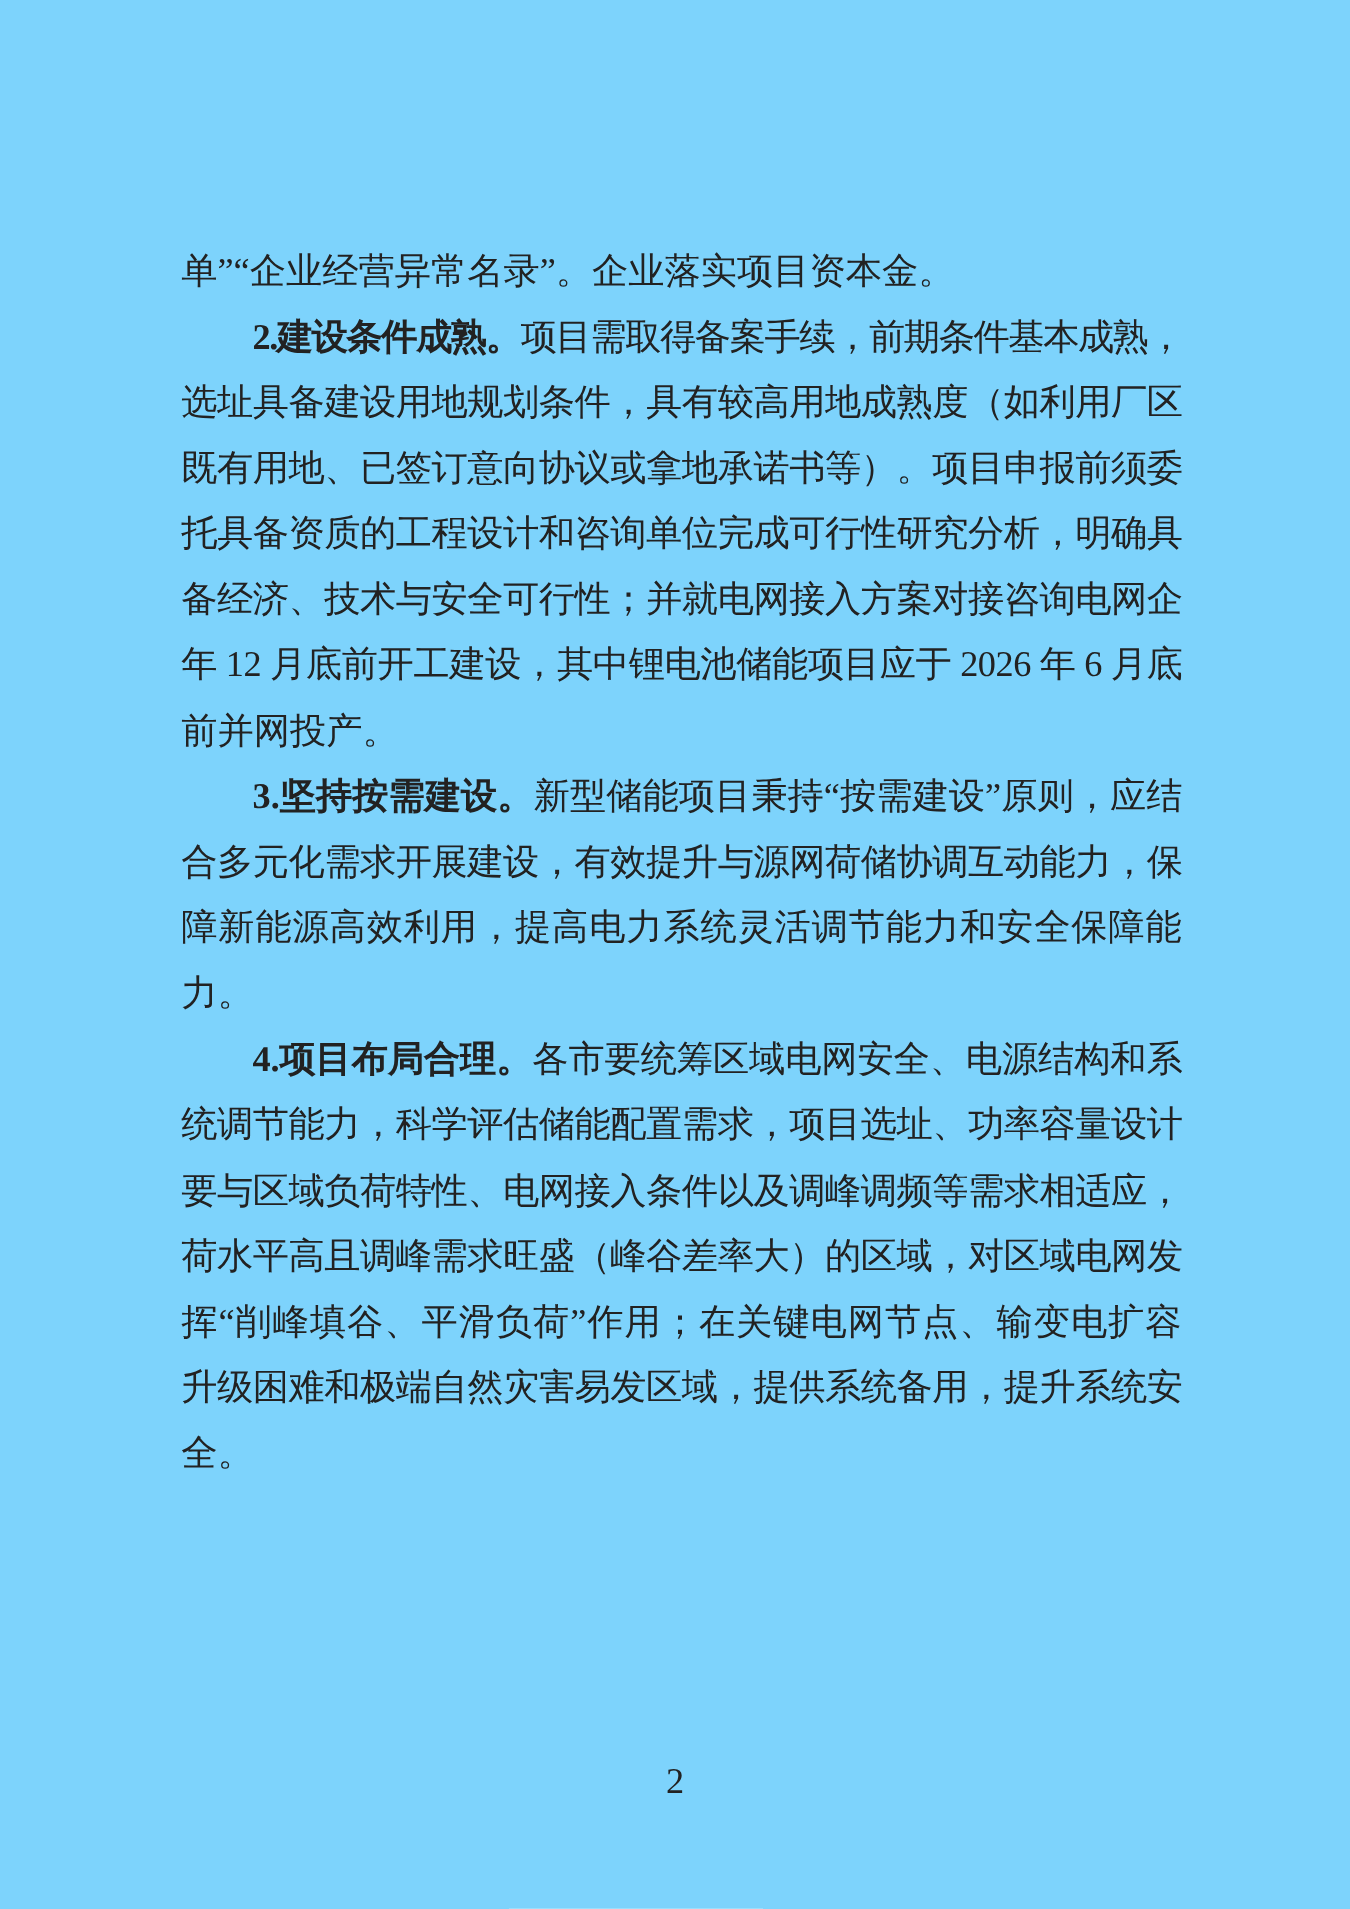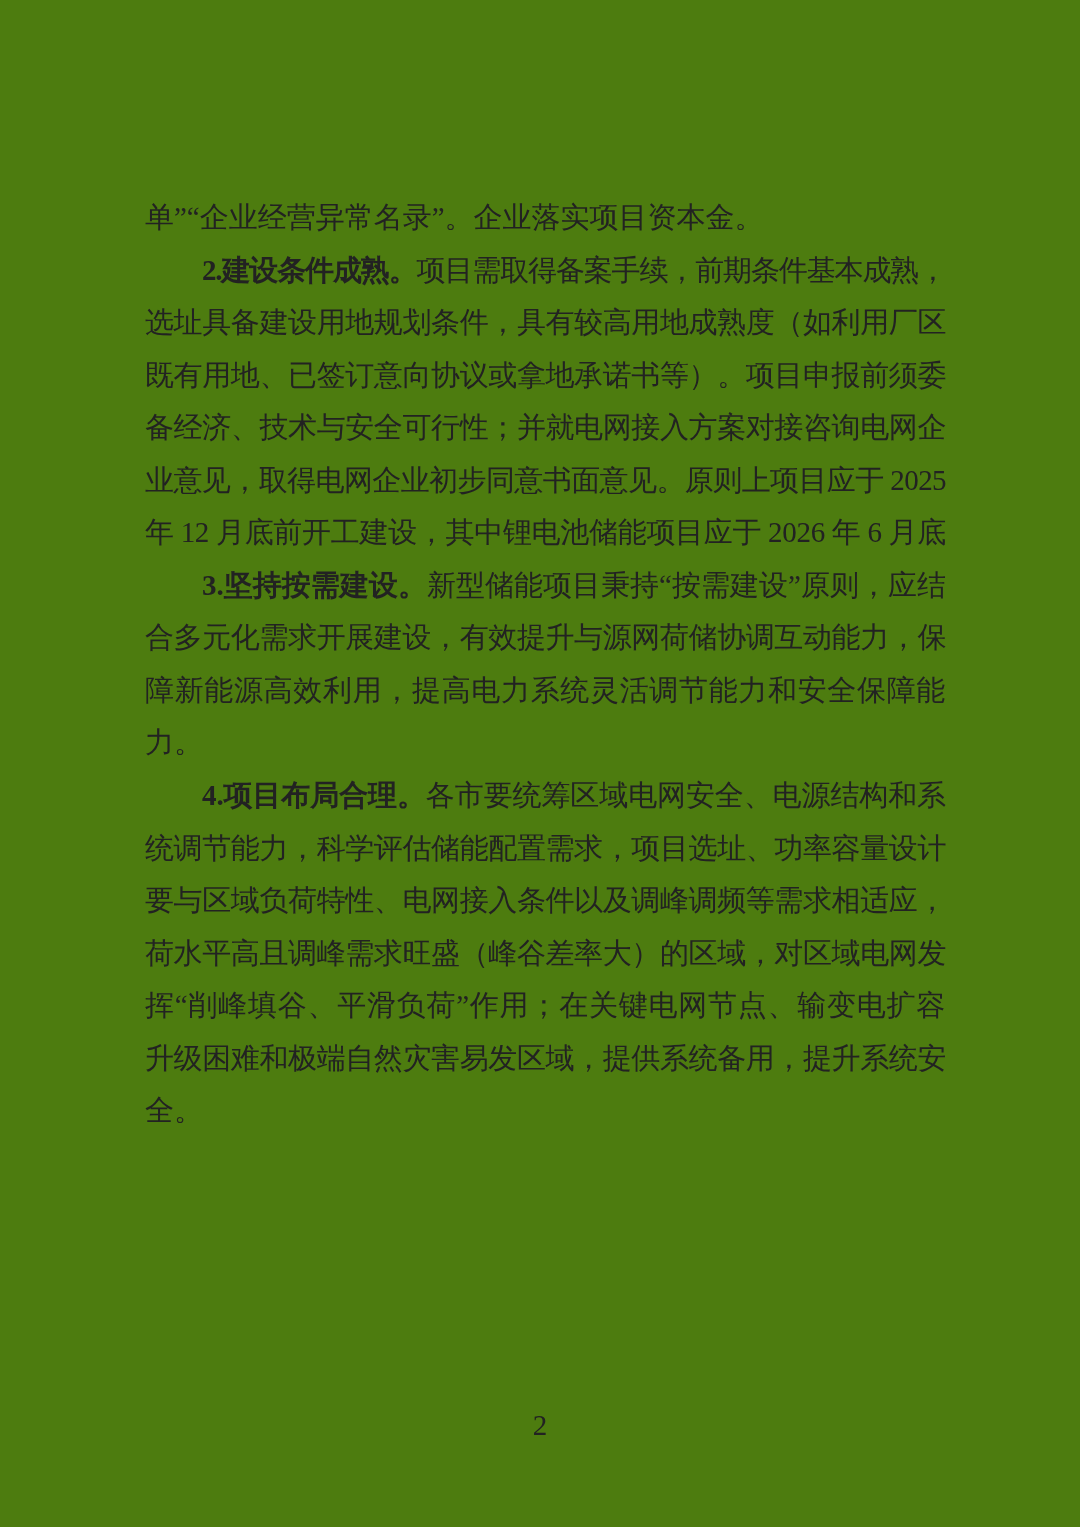--- a/index.html
+++ b/index.html
@@ -11,21 +11,21 @@
     width: 1080px;
     height: 1527px;
     position: relative;
     font-family: "Liberation Serif", "DejaVu Serif", serif;
     color: #222222;
     overflow: hidden;
   }
   .page {
     position: absolute;
     inset: 0;
-    background: #4d7c0f;
+    background: #7dd3fc;
   }
   .text-block {
     position: absolute;
     left: 145px;
     top: 191px;
     width: 801px;
   }
   .line {
     font-size: 29px;
     height: 52.55px;
@@ -52,23 +52,24 @@
 </style>
 </head>
 <body>
 
 <div class="page">
   <div class="text-block">
       <div class="line"><span class="line-inner">单”“企业经营异常名录”。企业落实项目资本金。</span></div>
       <div class="line indent"><span class="line-inner" style="letter-spacing: -1.134px;"><b>2.建设条件成熟。</b>项目需取得备案手续，前期条件基本成熟，</span></div>
       <div class="line"><span class="line-inner" style="letter-spacing: -0.393px;">选址具备建设用地规划条件，具有较高用地成熟度（如利用厂区</span></div>
       <div class="line"><span class="line-inner" style="letter-spacing: -0.393px;">既有用地、已签订意向协议或拿地承诺书等）。项目申报前须委</span></div>
+      <div class="line"><span class="line-inner" style="letter-spacing: -0.393px;">托具备资质的工程设计和咨询单位完成可行性研究分析，明确具</span></div>
       <div class="line"><span class="line-inner" style="letter-spacing: -0.393px;">备经济、技术与安全可行性；并就电网接入方案对接咨询电网企</span></div>
-      <div class="line"><span class="line-inner" style="letter-spacing: -0.589px;">业意见，取得电网企业初步同意书面意见。原则上项目应于 2025</span></div>
       <div class="line"><span class="line-inner" style="letter-spacing: -0.306px;">年 12 月底前开工建设，其中锂电池储能项目应于 2026 年 6 月底</span></div>
+      <div class="line"><span class="line-inner">前并网投产。</span></div>
       <div class="line indent"><span class="line-inner" style="letter-spacing: 0.018px;"><b>3.坚持按需建设。</b>新型储能项目秉持“按需建设”原则，应结</span></div>
       <div class="line"><span class="line-inner" style="letter-spacing: -0.393px;">合多元化需求开展建设，有效提升与源网荷储协调互动能力，保</span></div>
       <div class="line"><span class="line-inner" style="letter-spacing: 0.667px;">障新能源高效利用，提高电力系统灵活调节能力和安全保障能</span></div>
       <div class="line"><span class="line-inner">力。</span></div>
       <div class="line indent"><span class="line-inner" style="letter-spacing: -0.102px;"><b>4.项目布局合理。</b>各市要统筹区域电网安全、电源结构和系</span></div>
       <div class="line"><span class="line-inner" style="letter-spacing: -0.393px;">统调节能力，科学评估储能配置需求，项目选址、功率容量设计</span></div>
       <div class="line"><span class="line-inner" style="letter-spacing: -0.393px;">要与区域负荷特性、电网接入条件以及调峰调频等需求相适应，</span></div>
       <div class="line"><span class="line-inner" style="letter-spacing: -0.393px;">荷水平高且调峰需求旺盛（峰谷差率大）的区域，对区域电网发</span></div>
       <div class="line"><span class="line-inner" style="letter-spacing: 0.759px; text-align: right;">挥“削峰填谷、平滑负荷”作用；在关键电网节点、输变电扩容</span></div>
       <div class="line"><span class="line-inner" style="letter-spacing: -0.393px;">升级困难和极端自然灾害易发区域，提供系统备用，提升系统安</span></div>

